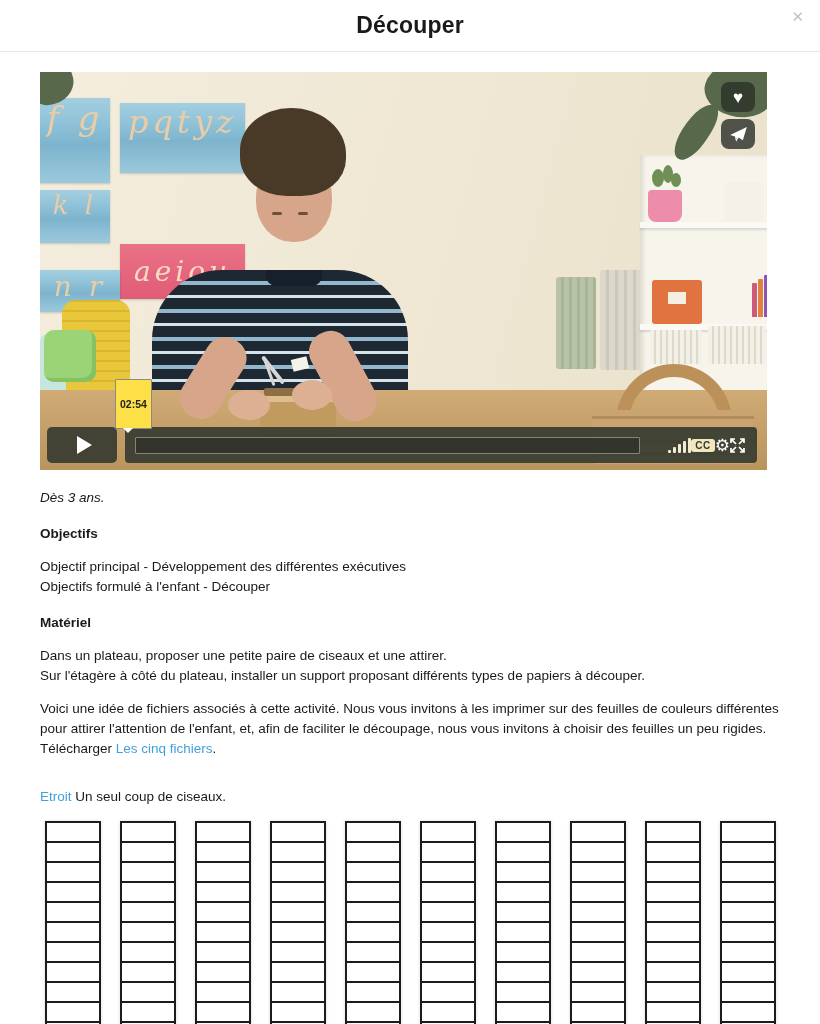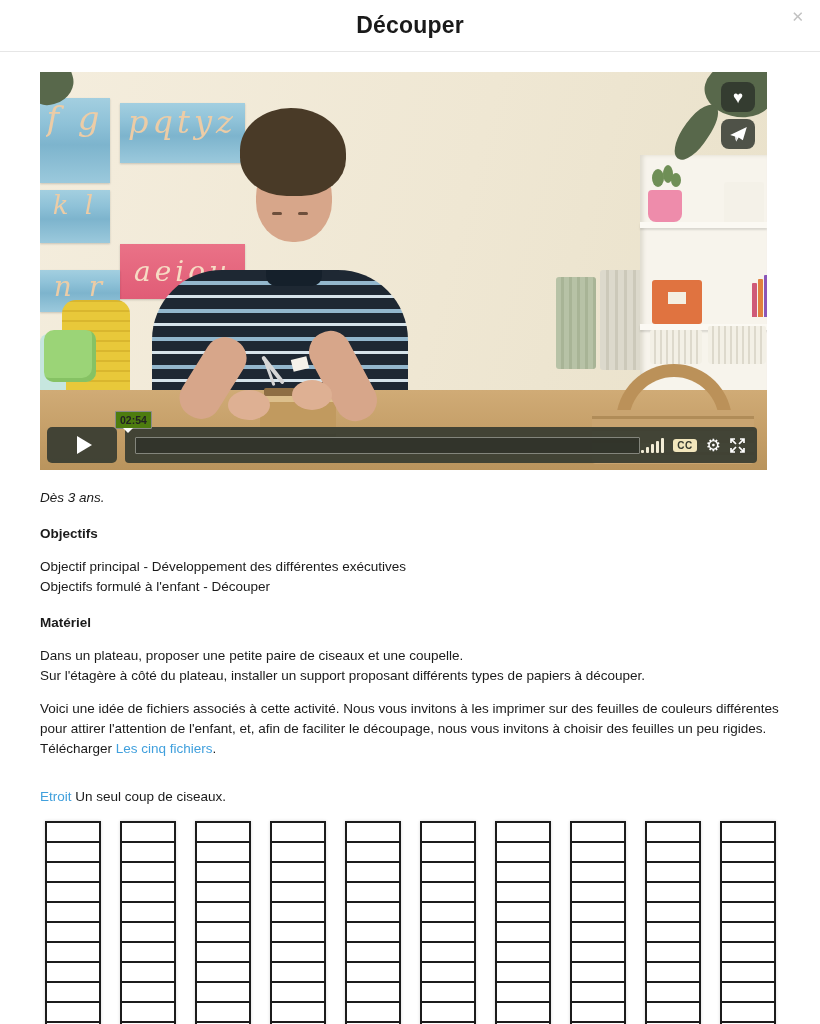--- a/index.html
+++ b/index.html
@@ -84,28 +84,28 @@
     display:flex; align-items:center; justify-content:center; cursor:pointer; }
   .heart-glyph { color:#fff; font-size:17px; line-height:1; }
 
   
   .play-btn { position:absolute; left:7px; bottom:7px; width:70px; height:36px; background:rgba(56,60,50,.93);
     border-radius:5px; display:flex; align-items:center; justify-content:center; cursor:pointer; }
   .play-tri { width:0; height:0; border-left:15px solid #fff; border-top:9px solid transparent; border-bottom:9px solid transparent; margin-left:4px; }
   .ctrl-bar { position:absolute; left:85px; bottom:7px; width:632px; height:36px; background:rgba(56,60,50,.93);
     border-radius:4px; display:flex; align-items:center; padding:0 12px 0 10px; }
   .progress { width:505px; height:17px; border:1px solid #83857c; background:rgba(40,44,36,.6); border-radius:1px; cursor:pointer; }
-  .ctrl-icons { display:flex; align-items:center; gap:9px; margin-left:auto; }
+  .ctrl-icons { display:flex; align-items:center; margin-left:auto; }
   .vol { display:flex; align-items:flex-end; gap:2px; cursor:pointer; }
   .vol i { display:block; width:3px; background:#f2ecd6; border-radius:1px; }
   .cc-badge { background:#f2e6bc; color:#363a30; font-size:10px; font-weight:bold; letter-spacing:.5px;
     padding:1px 4px; border-radius:3px; cursor:pointer; }
   .gear { color:#fff; font-size:17px; cursor:pointer; line-height:1; }
-  .tooltip { position:absolute; left:75px; bottom:41px; background:#4d7c0f; border:1px solid #8a8a8a;
-    font-size:10.5px; font-weight:bold; color:#222; padding:2px 4px; border-radius:1px;text-align:center; }
+  .tooltip { position:absolute; left:75px; bottom:41px; background:#fde047; border:1px solid #8a8a8a;
+    font-size:10.5px; font-weight:bold; color:#222; padding:18px 4px; border-radius:1px;text-align:center; }
   .tooltip:after { content:""; position:absolute; left:7px; bottom:-5px; border:5px solid transparent;
     border-top-color:#fdfdfd; border-bottom:none; }
 
   
   .body-text p { font-size:13.5px; line-height:20px; margin:13px 0 0; }
   .age { font-style:italic; margin-top:18px !important; }
   .heading { font-weight:bold; margin-top:16px !important; }
   a.link { color:#41a0dd; text-decoration:none; cursor:pointer; }
 
   
@@ -123,21 +123,21 @@
 </div>
 
 <div class="content">
 
   <div class="video">
     <div class="abs wall"></div>
 
     <div class="abs card-blue" style="left:0;top:26px;width:70px;height:85px;">
       <span class="card-letters" style="font-size:34px">f g</span>
       </div>
-    <div class="abs card-blue" style="left:80px;top:31px;width:125px;height:60px;">
+    <div class="abs card-blue" style="left:80px;top:31px;width:125px;height:70px;">
       <span class="card-letters" style="font-size:32px">pqtyz</span>
       </div>
     <div class="abs card-blue" style="left:0;top:118px;width:70px;height:53px;">
       <span class="card-letters" style="font-size:26px">k l</span>
       </div>
     <div class="abs card-pink" style="left:80px;top:172px;width:125px;height:55px;">
       <span class="card-letters" style="font-size:28px">aeiou</span>
       </div>
     <div class="abs card-blue" style="left:0;top:198px;width:80px;height:42px;">
       <span class="card-letters" style="font-size:28px">n r</span>
@@ -239,21 +239,21 @@
     <p class="age">Dès 3 ans.</p>
 
     <p class="heading">Objectifs</p>
     <p>
       <span>Objectif principal - Développement des différentes exécutives</span><br>
       <span>Objectifs formulé à l'enfant - Découper</span>
     </p>
 
     <p class="heading">Matériel</p>
     <p>
-      <span>Dans un plateau, proposer une petite paire de ciseaux et une coupelle.</span><br>
+      <span>Dans un plateau, proposer une petite paire de ciseaux et une attirer.</span><br>
       <span>Sur l'étagère à côté du plateau, installer un support proposant différents types de papiers à découper.</span>
     </p>
 
     <p>
       <span>Voici une idée de fichiers associés à cette activité. Nous vous invitons à les imprimer sur des feuilles de couleurs différentes pour attirer l'attention de l'enfant, et, afin de faciliter le découpage, nous vous invitons à choisir des feuilles un peu rigides. Télécharger</span>
       <a class="link">Les cinq fichiers</a><span>.</span>
     </p>
 
     <p style="margin-top:28px">
       <a class="link">Etroit</a>

